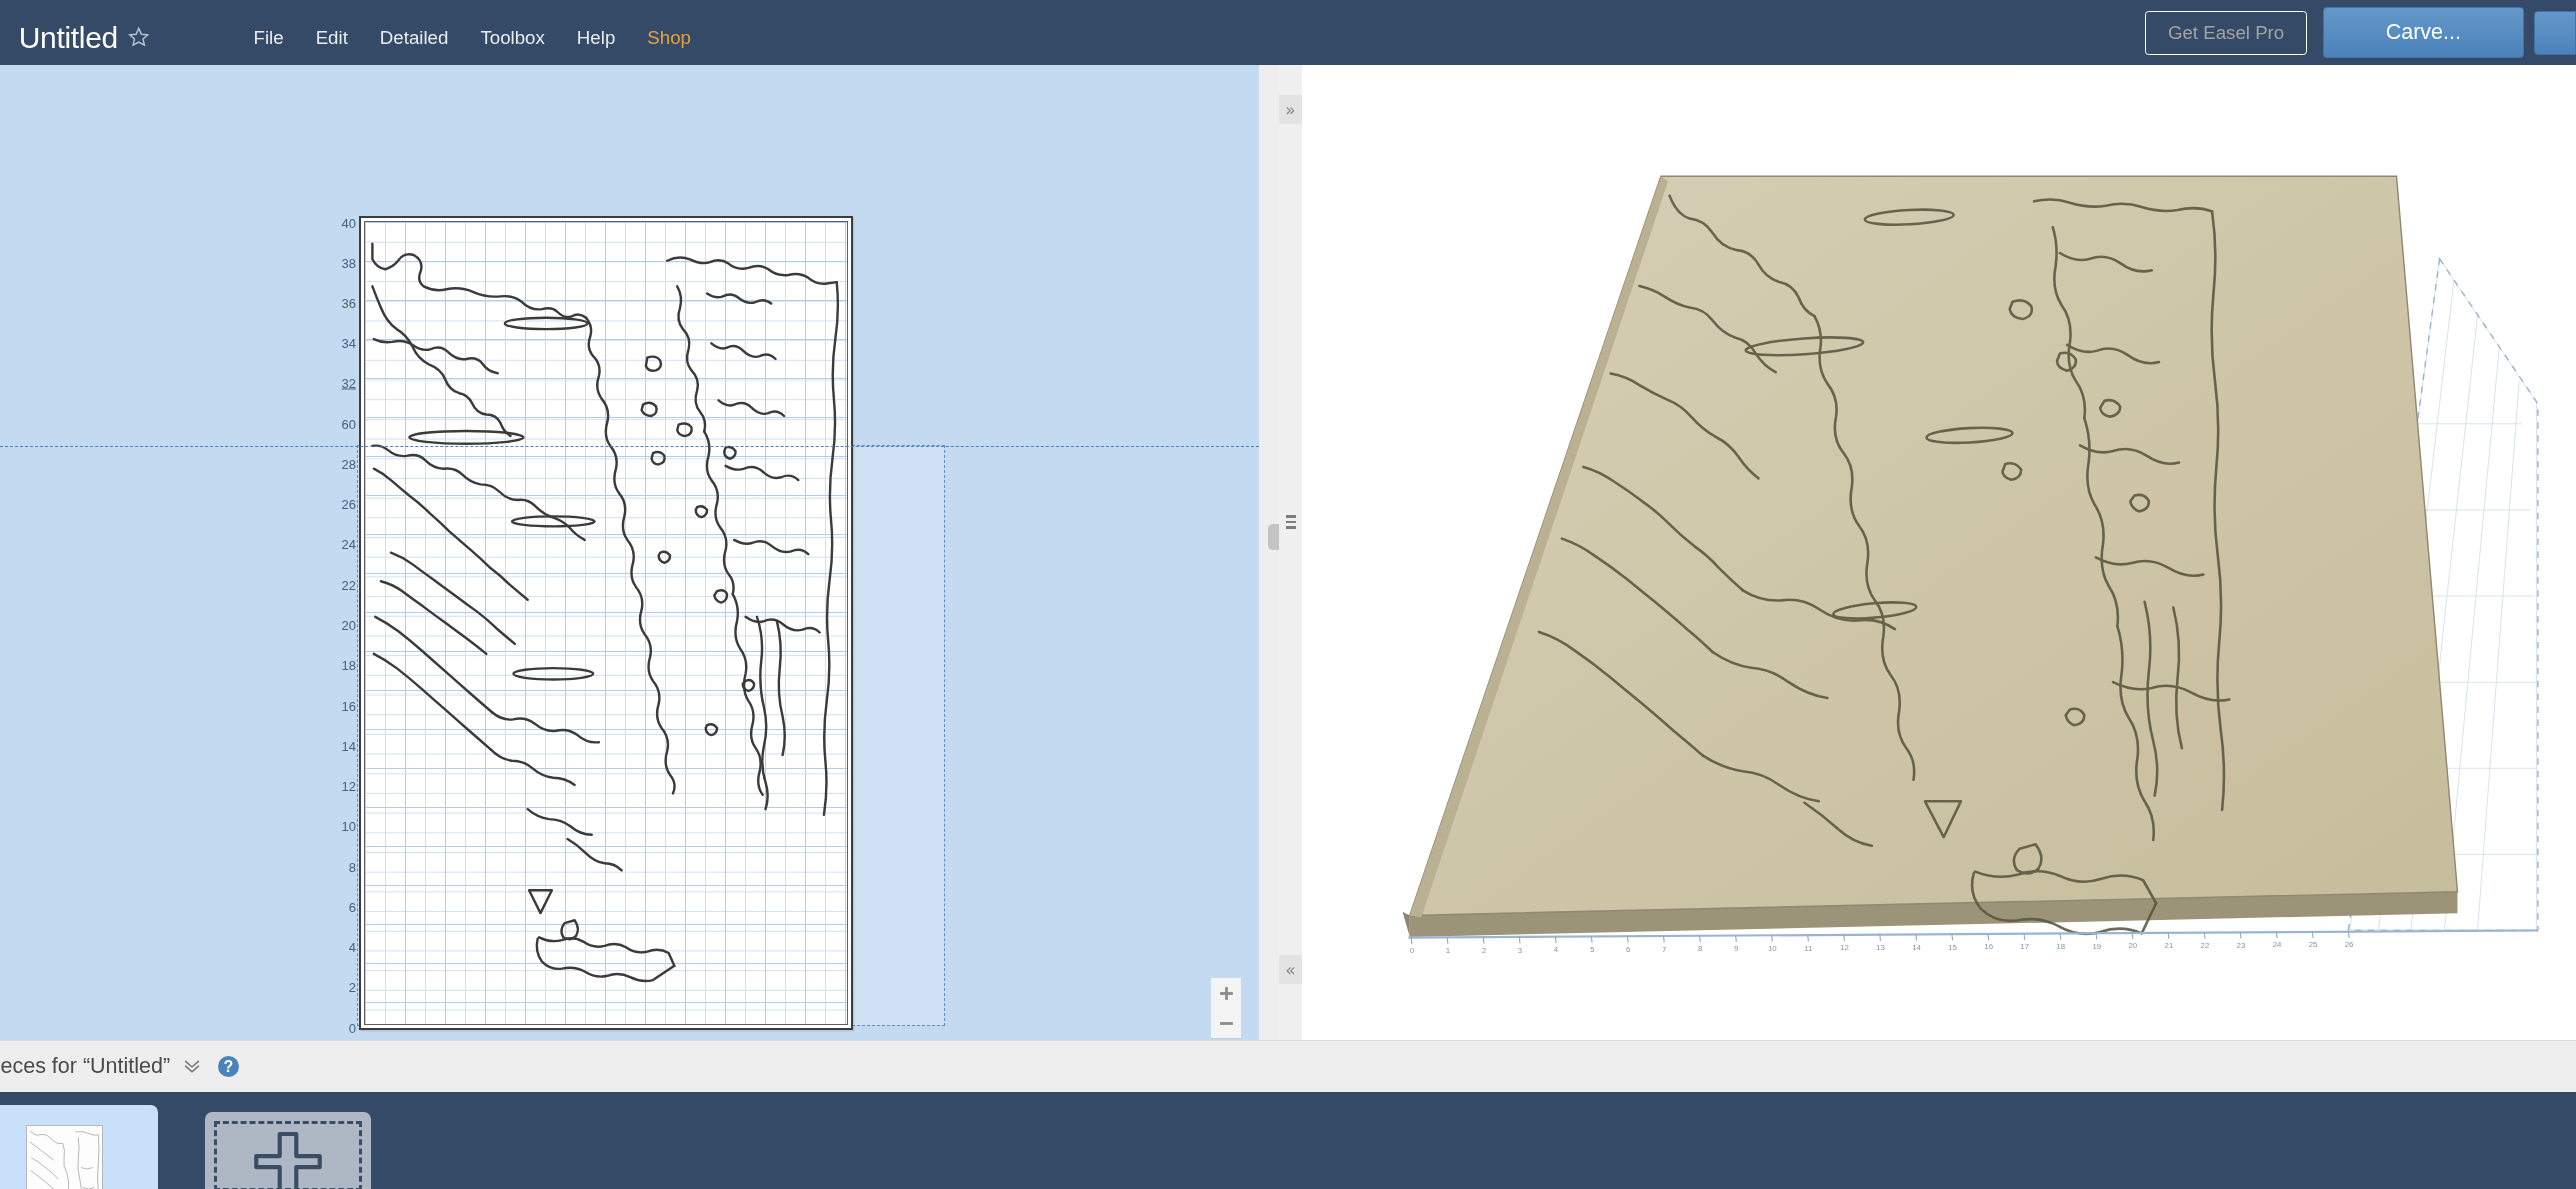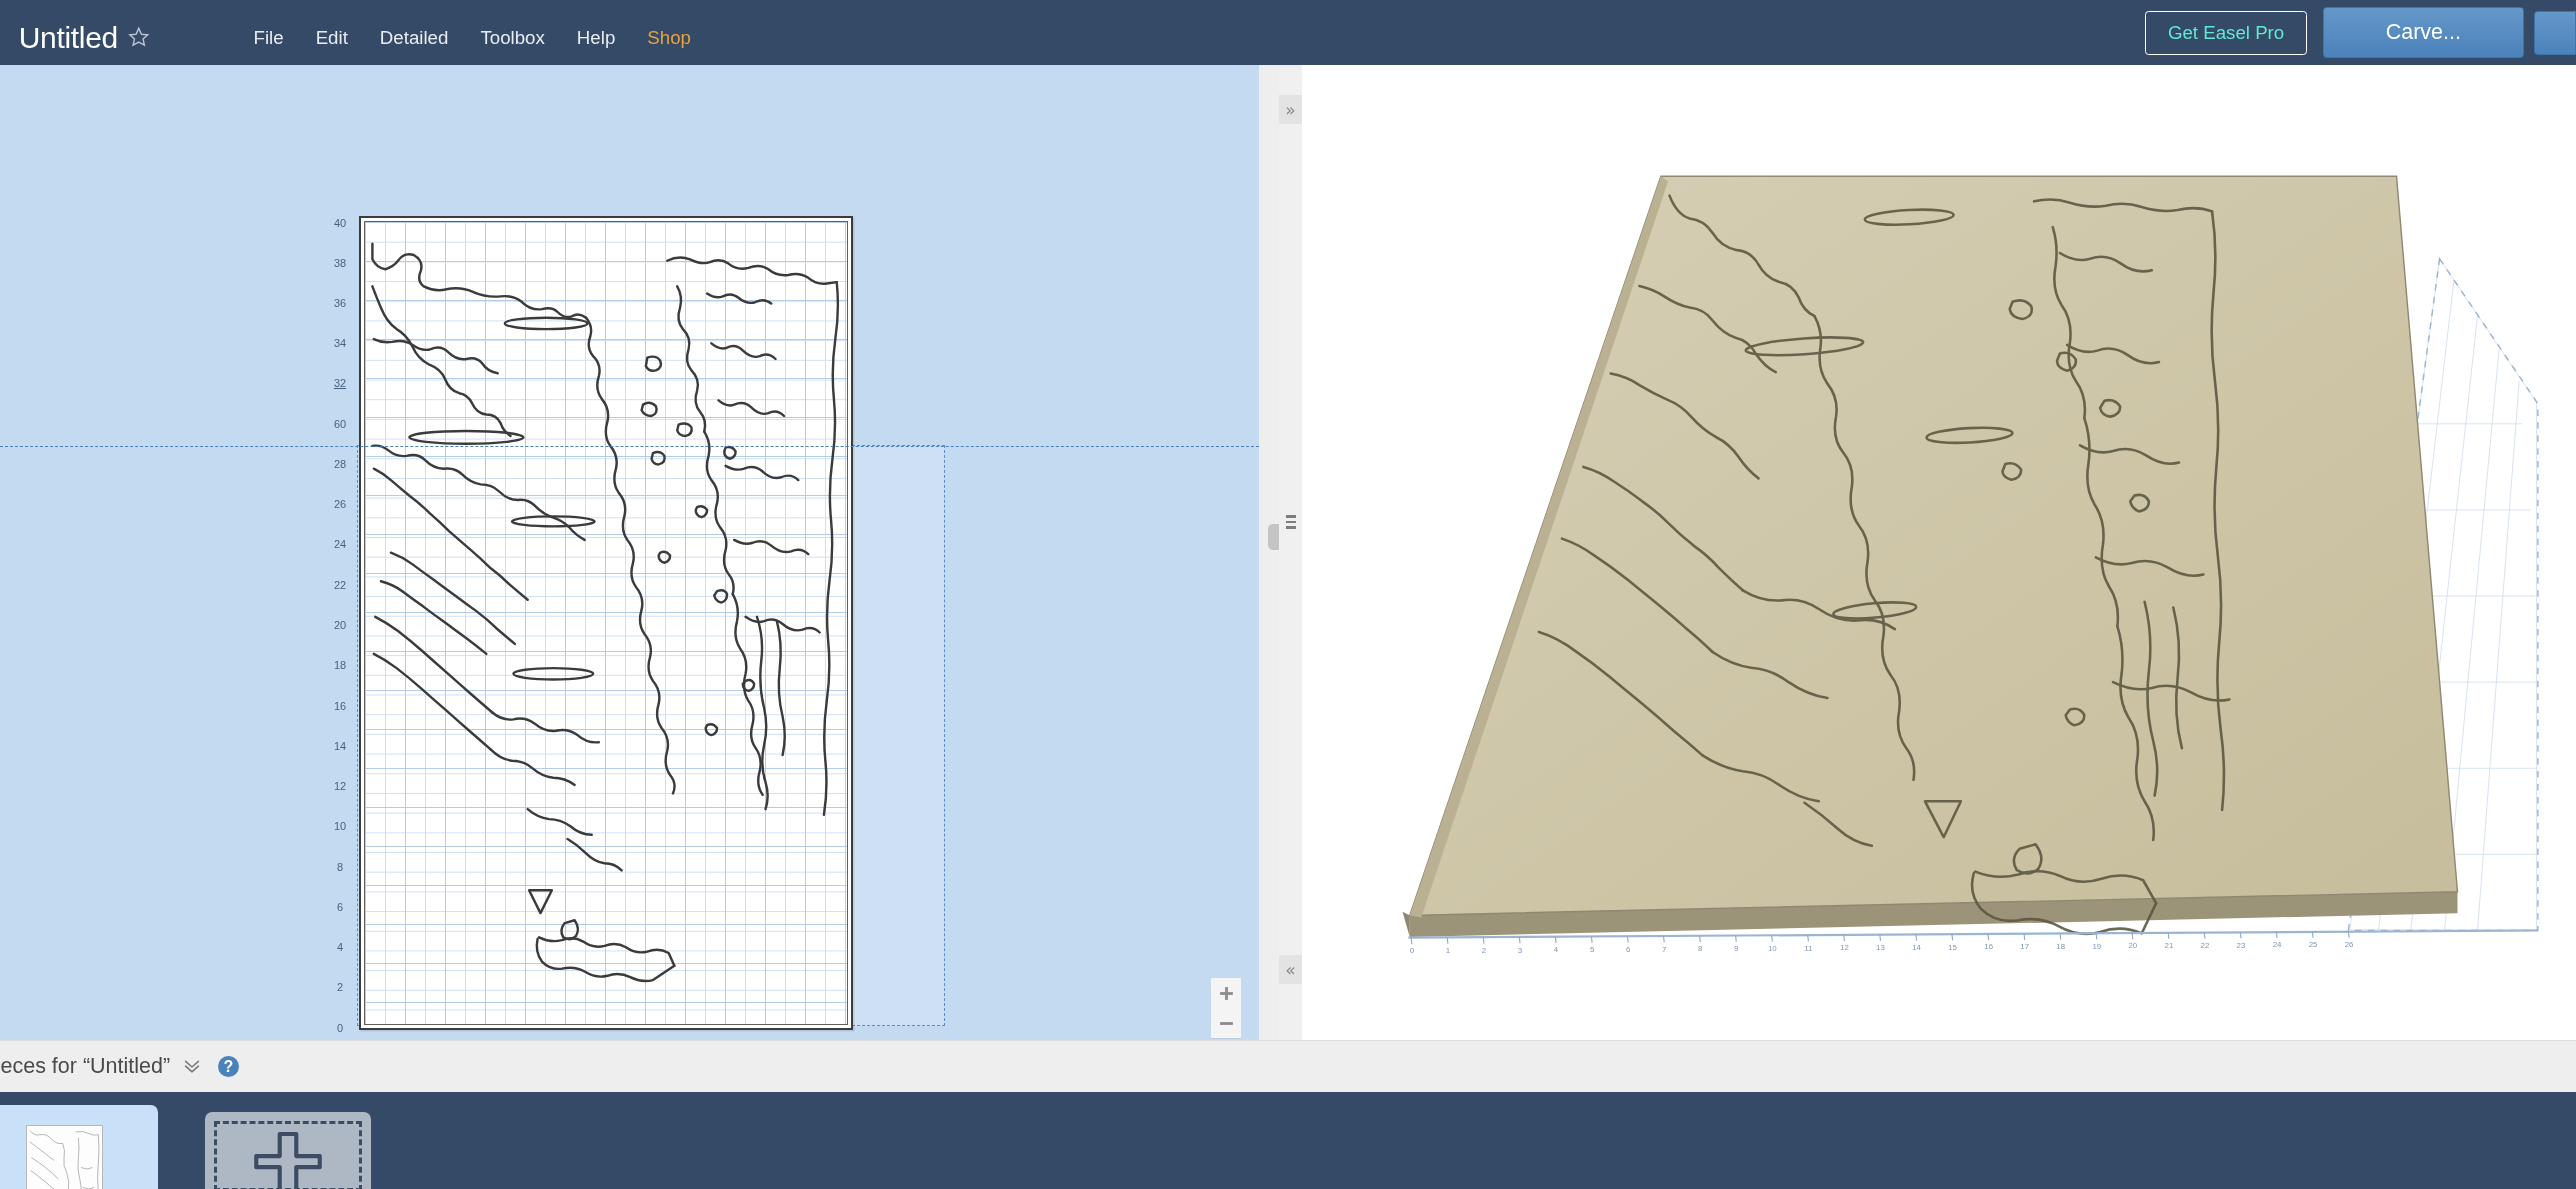--- a/index.html
+++ b/index.html
@@ -27,21 +27,21 @@
   .menu-item {
     color: #e8edf3; font-size: 18.7px; padding: 0 16px; cursor: pointer;
     white-space: nowrap;
   }
   .menu-item.shop { color: #e8a33d; }
   .topbar-right {
     position: absolute; right: 0; top: 0; height: 65px;
     display: flex; align-items: center;
   }
   .btn-pro {
-    border: 1.4px solid #ffffff; border-radius: 3.6px; color: #5eead4;
+    border: 1.4px solid #ffffff; border-radius: 3.6px; color: #a3a3a3;
     font-size: 18.7px; padding: 10px 21.5px; background: transparent;
     cursor: pointer; white-space: nowrap;
   }
   .btn-carve {
     margin-left: 16px;
     background: linear-gradient(#6598c9, #4a82ba);
     border: 0.7px solid #3f74aa; border-radius: 3.6px;
     color: #ffffff; font-size: 21.5px; padding: 12.2px 62px;
     cursor: pointer; white-space: nowrap;
   }
@@ -109,21 +109,21 @@
   .map-svg { position: absolute; inset: 0; }
   .sel-line-h {
     position: absolute; left: 0; width: 1259px; top: 381px;
     border-top: 1.4px dashed #4a7fbe;
   }
 
   
   .y-axis { position: absolute; left: 324px; top: 151px; width: 32px; height: 818px; }
   .y-tick {
     position: absolute; right: 0; transform: translateY(-50%);
-    font-size: 11px; color: #46637f; text-align: center; width: 32px;
+    font-size: 13px; color: #46637f; text-align: right; width: 32px;
   }
   .x-axis { position: absolute; left: 330px; top: 972px; width: 588px; height: 26px; }
   .x-tick {
     position: absolute; transform: translateX(-50%);
     font-size: 18px; color: #46637f; text-align: center;
   }
 
   
   .zoom-ctrl {
     position: absolute; left: 1211px; top: 913px;

